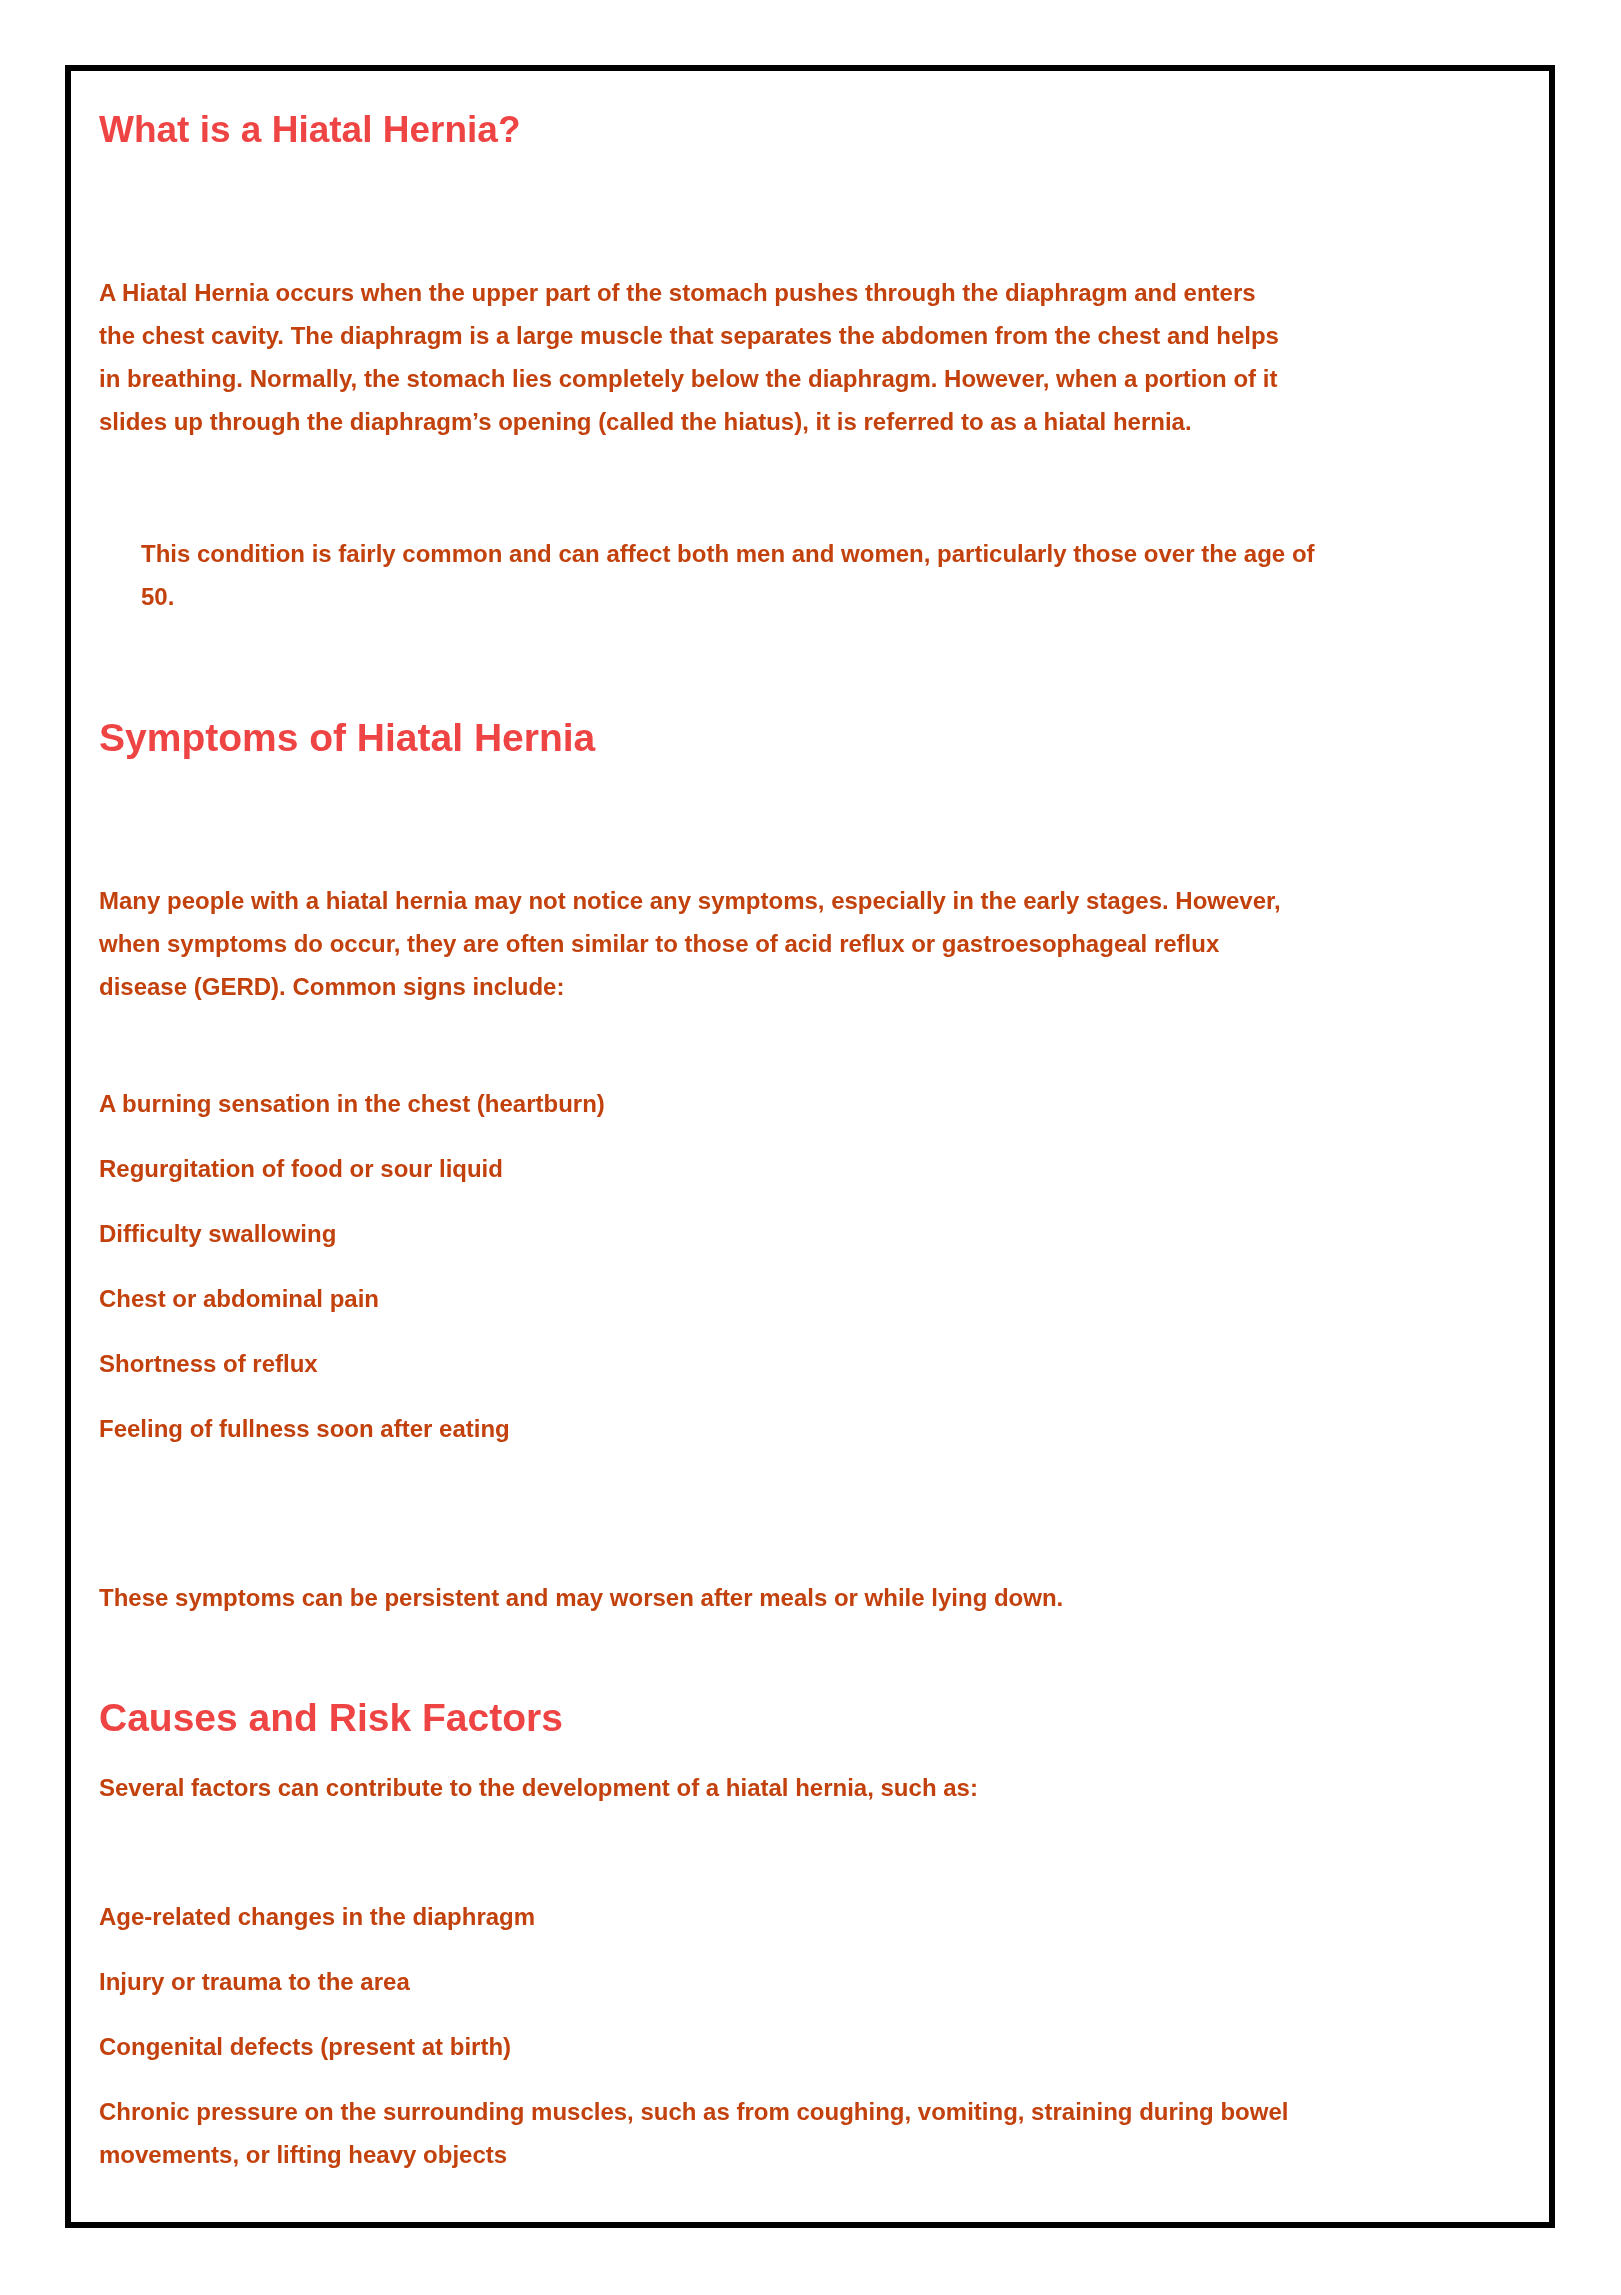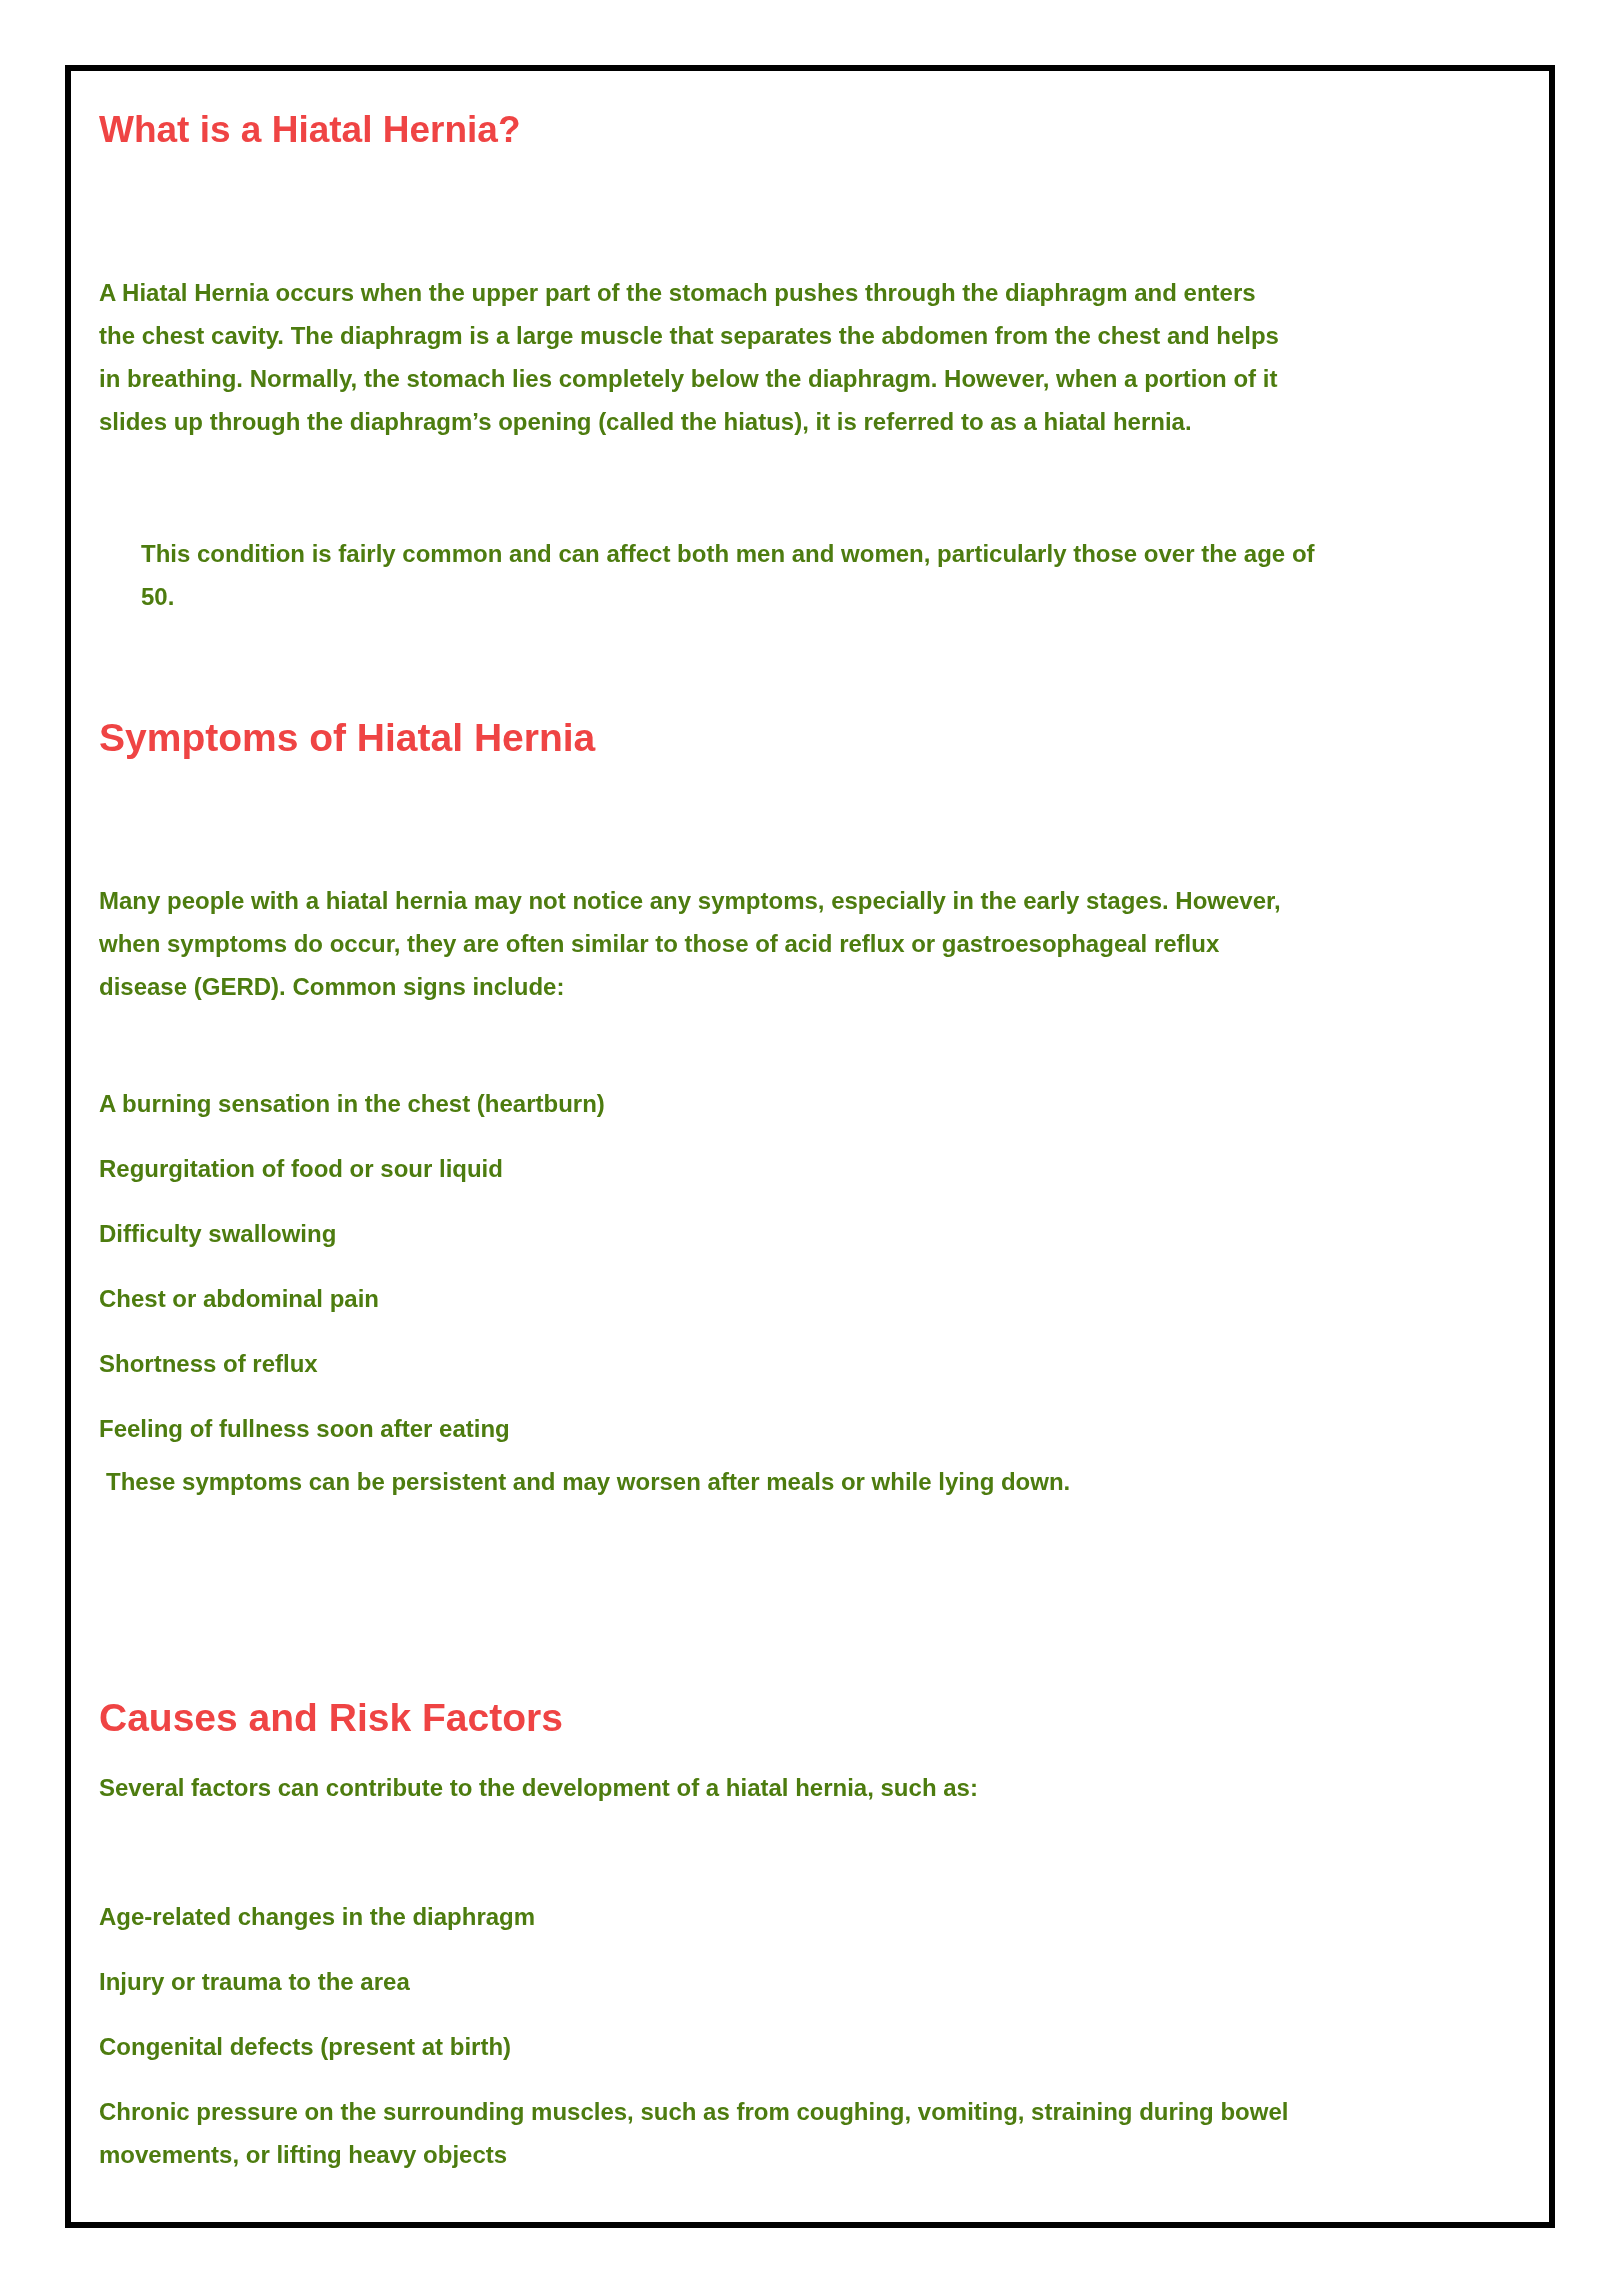--- a/index.html
+++ b/index.html
@@ -4,21 +4,21 @@
 <style>
   html, body { margin: 0; padding: 0; background: #ffffff; }
   body { width: 1622px; height: 2295px; position: relative; overflow: hidden;
          font-family: "Liberation Sans", "DejaVu Sans", sans-serif; }
   .page-frame { position: absolute; left: 65px; top: 65px; width: 1478px; height: 2151px;
                 border: 6.3px solid #000000; box-sizing: content-box; background: #ffffff; }
   .blk { position: absolute; left: 99px; margin: 0; white-space: nowrap; }
   .h { color: #ef4444; font-weight: bold; line-height: 1; }
   .h1 { font-size: 37px; }
   .h2 { font-size: 39px; }
-  .p { color: #4d7c0f; font-weight: bold; font-size: 24px; }
+  .p { color: #c2410c; font-weight: bold; font-size: 24px; }
   .line { display: block; height: 43px; line-height: 43px; }
   .item { display: block; height: 65px; line-height: 43px; }
 </style>
 </head>
 <body>
 
 <div class="page-frame"></div>
 
 <h1 class="blk h h1" style="top:111px;">What is a Hiatal Hernia?</h1>
 
@@ -44,21 +44,21 @@
 
 <div class="blk p" style="top:1082px;">
   <span class="item">A burning sensation in the chest (heartburn)</span>
   <span class="item">Regurgitation of food or sour liquid</span>
   <span class="item">Difficulty swallowing</span>
   <span class="item">Chest or abdominal pain</span>
   <span class="item">Shortness of reflux</span>
   <span class="item">Feeling of fullness soon after eating</span>
 </div>
 
-<p class="blk p" style="top:1460px;margin-left:7px;">
+<p class="blk p" style="top:1576px;">
   <span class="line">These symptoms can be persistent and may worsen after meals or while lying down.</span>
 </p>
 
 <h2 class="blk h h2" style="top:1698px;">Causes and Risk Factors</h2>
 
 <p class="blk p" style="top:1766px;">
   <span class="line">Several factors can contribute to the development of a hiatal hernia, such as:</span>
 </p>
 
 <div class="blk p" style="top:1895px;">

